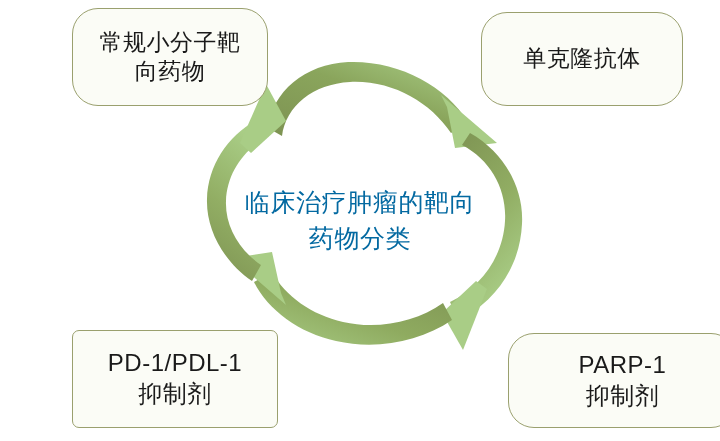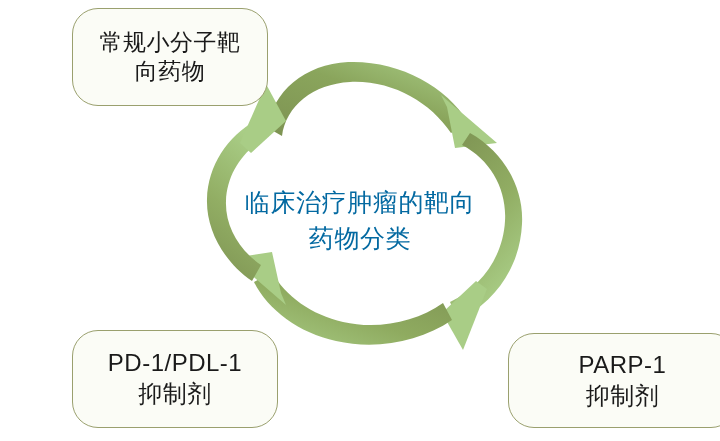--- a/index.html
+++ b/index.html
@@ -43,21 +43,21 @@
     letter-spacing: 0.5px;
   }
   .node-label {
     display: block;
     padding: 0 8px;
     white-space: pre-line;
   }
 
   #box-tl { left: 72px;  top: 8px;   width: 196px; height: 98px;  font-size: 23px; }
   #box-tr { left: 481px; top: 12px;  width: 202px; height: 94px;  font-size: 23px; }
-  #box-bl { left: 72px;  top: 330px; width: 206px; height: 98px;  font-size: 24px; }
+  #box-bl { left: 72px;  top: 330px; width: 206px; height: 98px;  font-size: 24px; border-radius: 7px; }
   #box-br { left: 508px; top: 333px; width: 229px; height: 95px;  font-size: 24px; }
 
   
   #center-text {
     position: absolute;
     left: 210px;
     top: 185px;
     width: 300px;
     text-align: center;
     font-size: 25px;
@@ -138,20 +138,23 @@
   </svg>
 
   <div id="center-text">临床治疗肿瘤的靶向
 药物分类</div>
 
   <div class="node-box" id="box-tl">
     <span class="node-label">常规小分子靶
 向药物</span>
   </div>
 
+  <div class="node-box" id="box-tr">
+    <span class="node-label">单克隆抗体</span>
+  </div>
 
   <div class="node-box" id="box-br">
     <span class="node-label">PARP-1
 抑制剂</span>
   </div>
 
   <div class="node-box" id="box-bl">
     <span class="node-label">PD-1/PDL-1
 抑制剂</span>
   </div>

